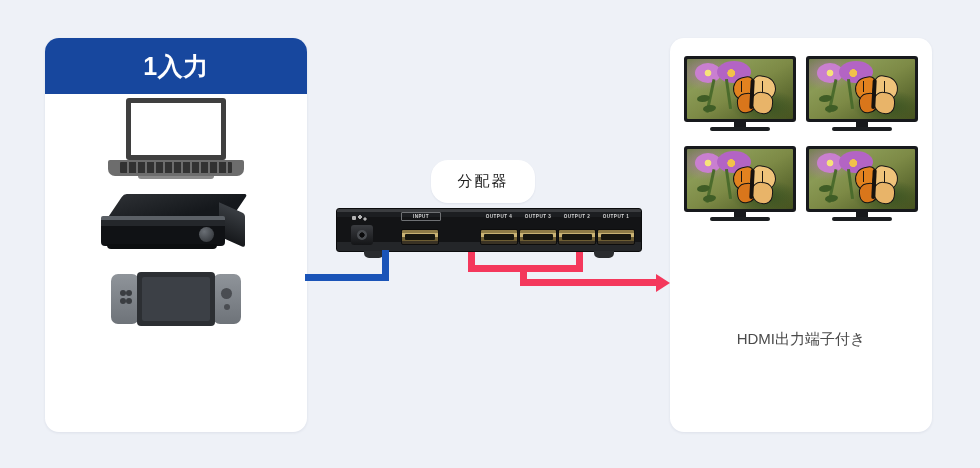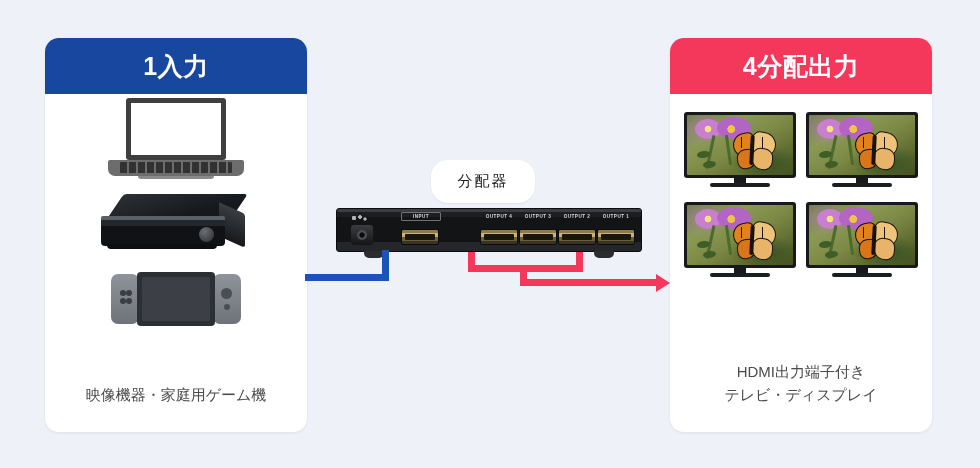--- a/index.html
+++ b/index.html
@@ -274,27 +274,25 @@
             <span class="con-btn" style="left:8px;top:14px;width:11px;height:11px"></span>
             <span class="con-btn" style="left:11px;top:30px;width:6px;height:6px"></span>
           </div>
           <div class="con-screen-frame"></div>
           <div class="con-screen"></div>
         </div>
 
       </div>
 
       <div class="panel-caption">
-        <span>映像機器・家庭用ゲーム機</span>
       </div>
     </div>
   </div>
 
   <div class="panel panel-right">
-    <div class="panel-head head-pink">4分配出力</div>
 
     <div class="panel-body">
       <div class="tv-grid">
 
         <div class="tv">
           <div class="tv-bezel"></div>
           <div class="tv-pic">
             <span class="fl flower-a"></span>
               <span class="fl flower-b"></span>
             <span class="stem stem-1"></span>
@@ -381,21 +379,20 @@
             </div>
           </div>
           <div class="tv-stand-neck"></div>
           <div class="tv-stand-base"></div>
         </div>
 
       </div>
 
       <div class="panel-caption">
         <span>HDMI出力端子付き</span>
-        <span>テレビ・ディスプレイ</span>
       </div>
     </div>
   </div>
 
   <div class="pill">分配器</div>
 
   <div class="splitter-wrap">
     <div class="splitter">
       <span class="dc-mark"></span>
       <span class="dc-jack"></span>

